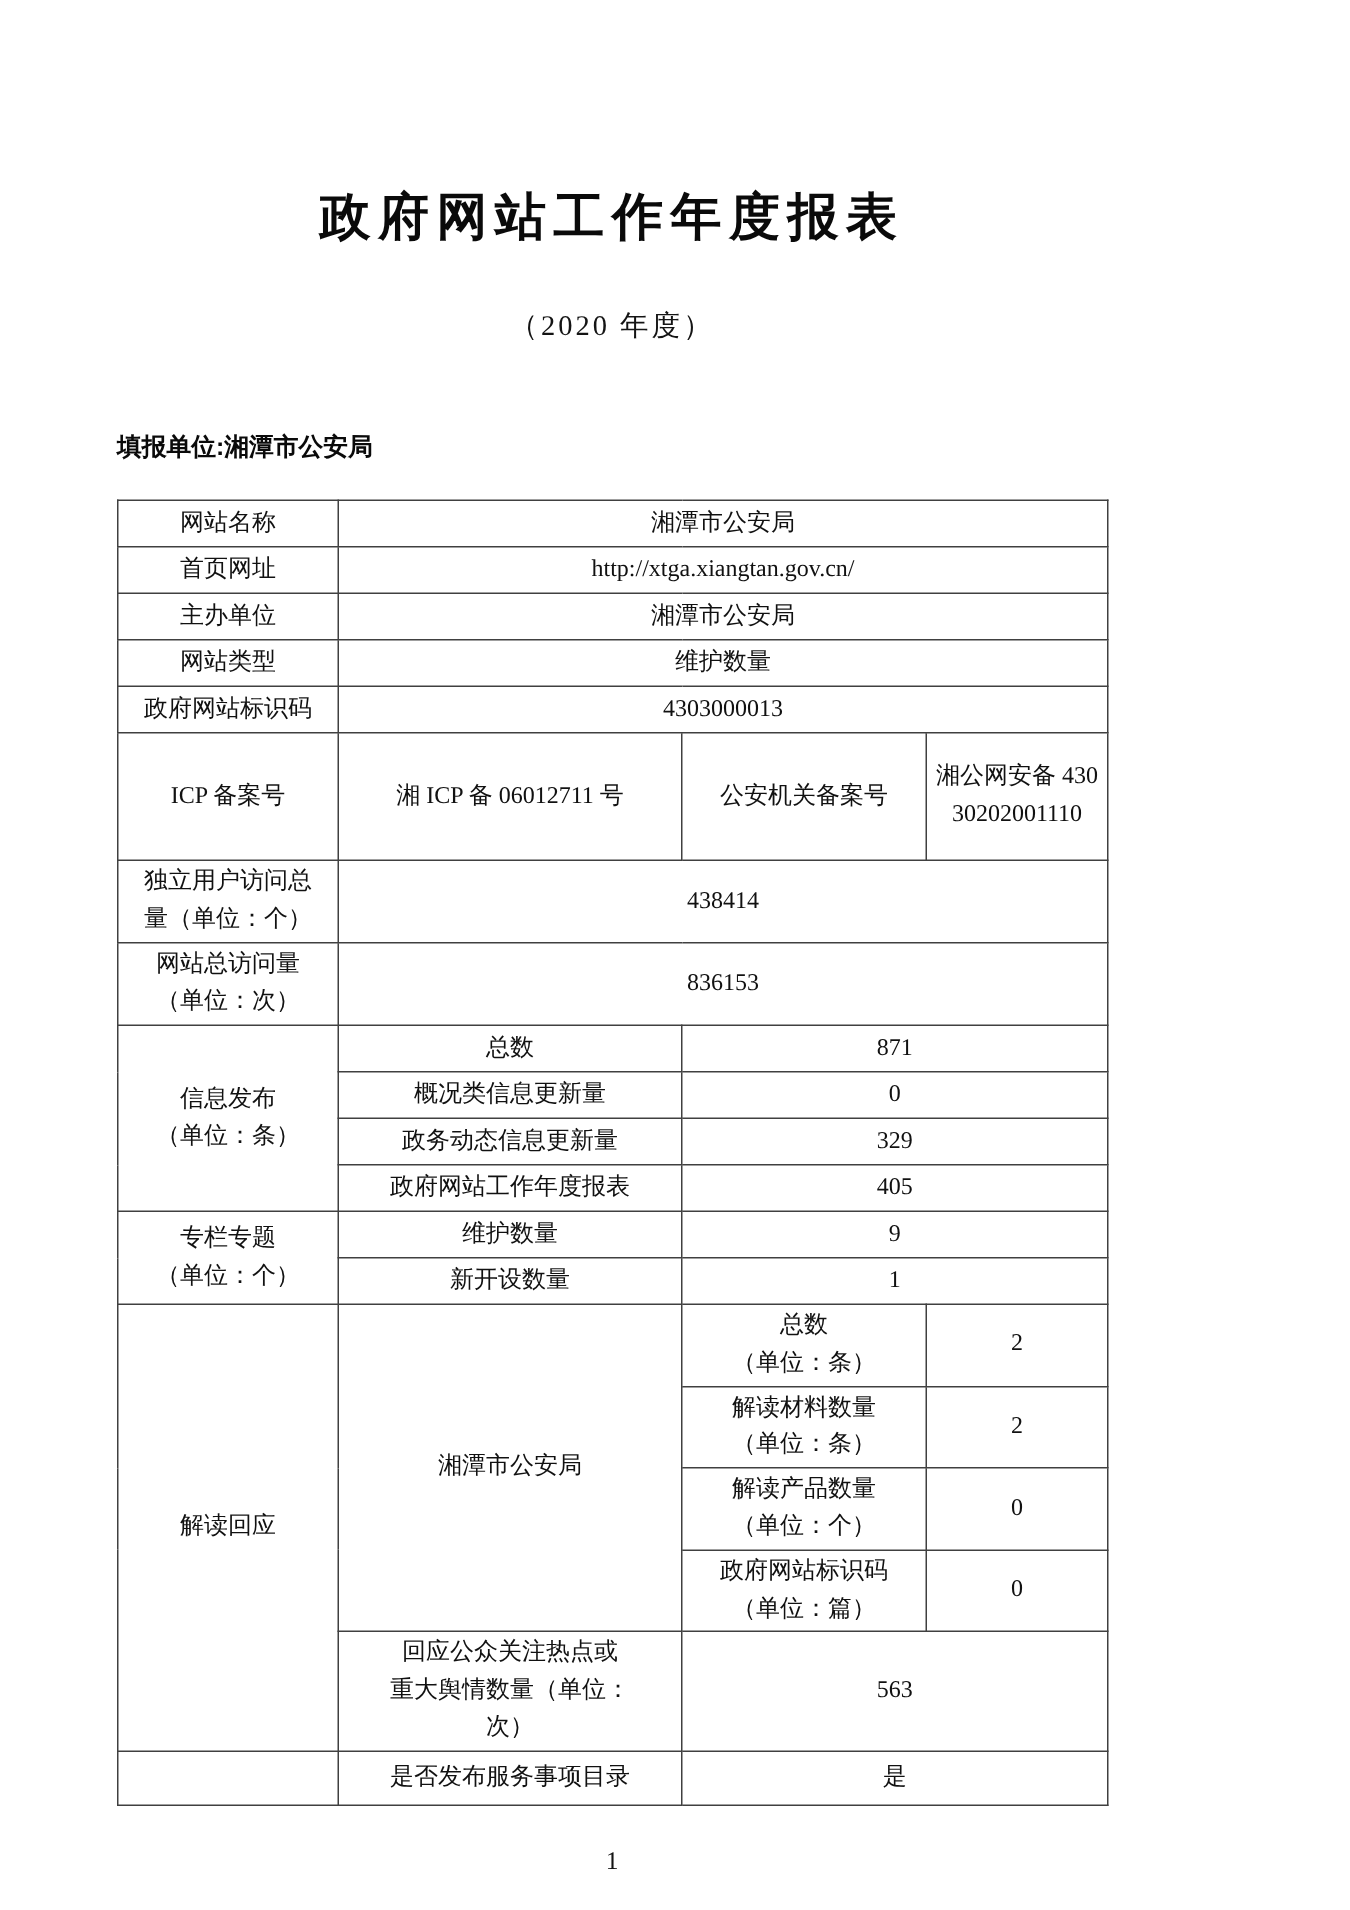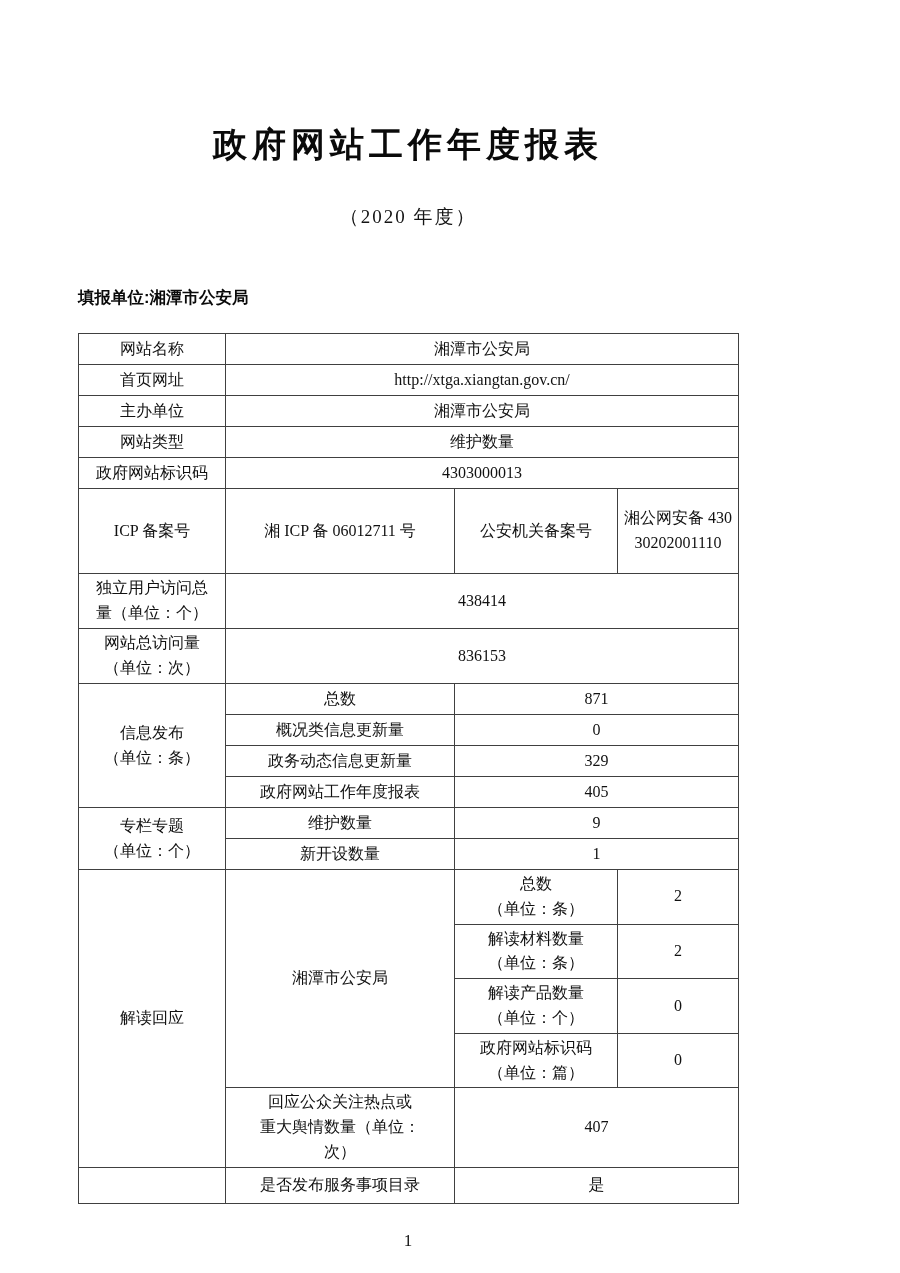--- a/index.html
+++ b/index.html
@@ -178,21 +178,21 @@
         </tr>
         <tr style="height:52px">
           <td>政府网站标识码
 （单位：篇）</td>
           <td>0</td>
         </tr>
         <tr style="height:79px">
           <td>回应公众关注热点或
 重大舆情数量（单位：
 次）</td>
-          <td colspan="2">407</td>
+          <td colspan="2">563</td>
         </tr>
 
         <tr style="height:36px">
           <td></td>
           <td>是否发布服务事项目录</td>
           <td colspan="2">是</td>
         </tr>
       </tbody>
     </table>
   </div>

